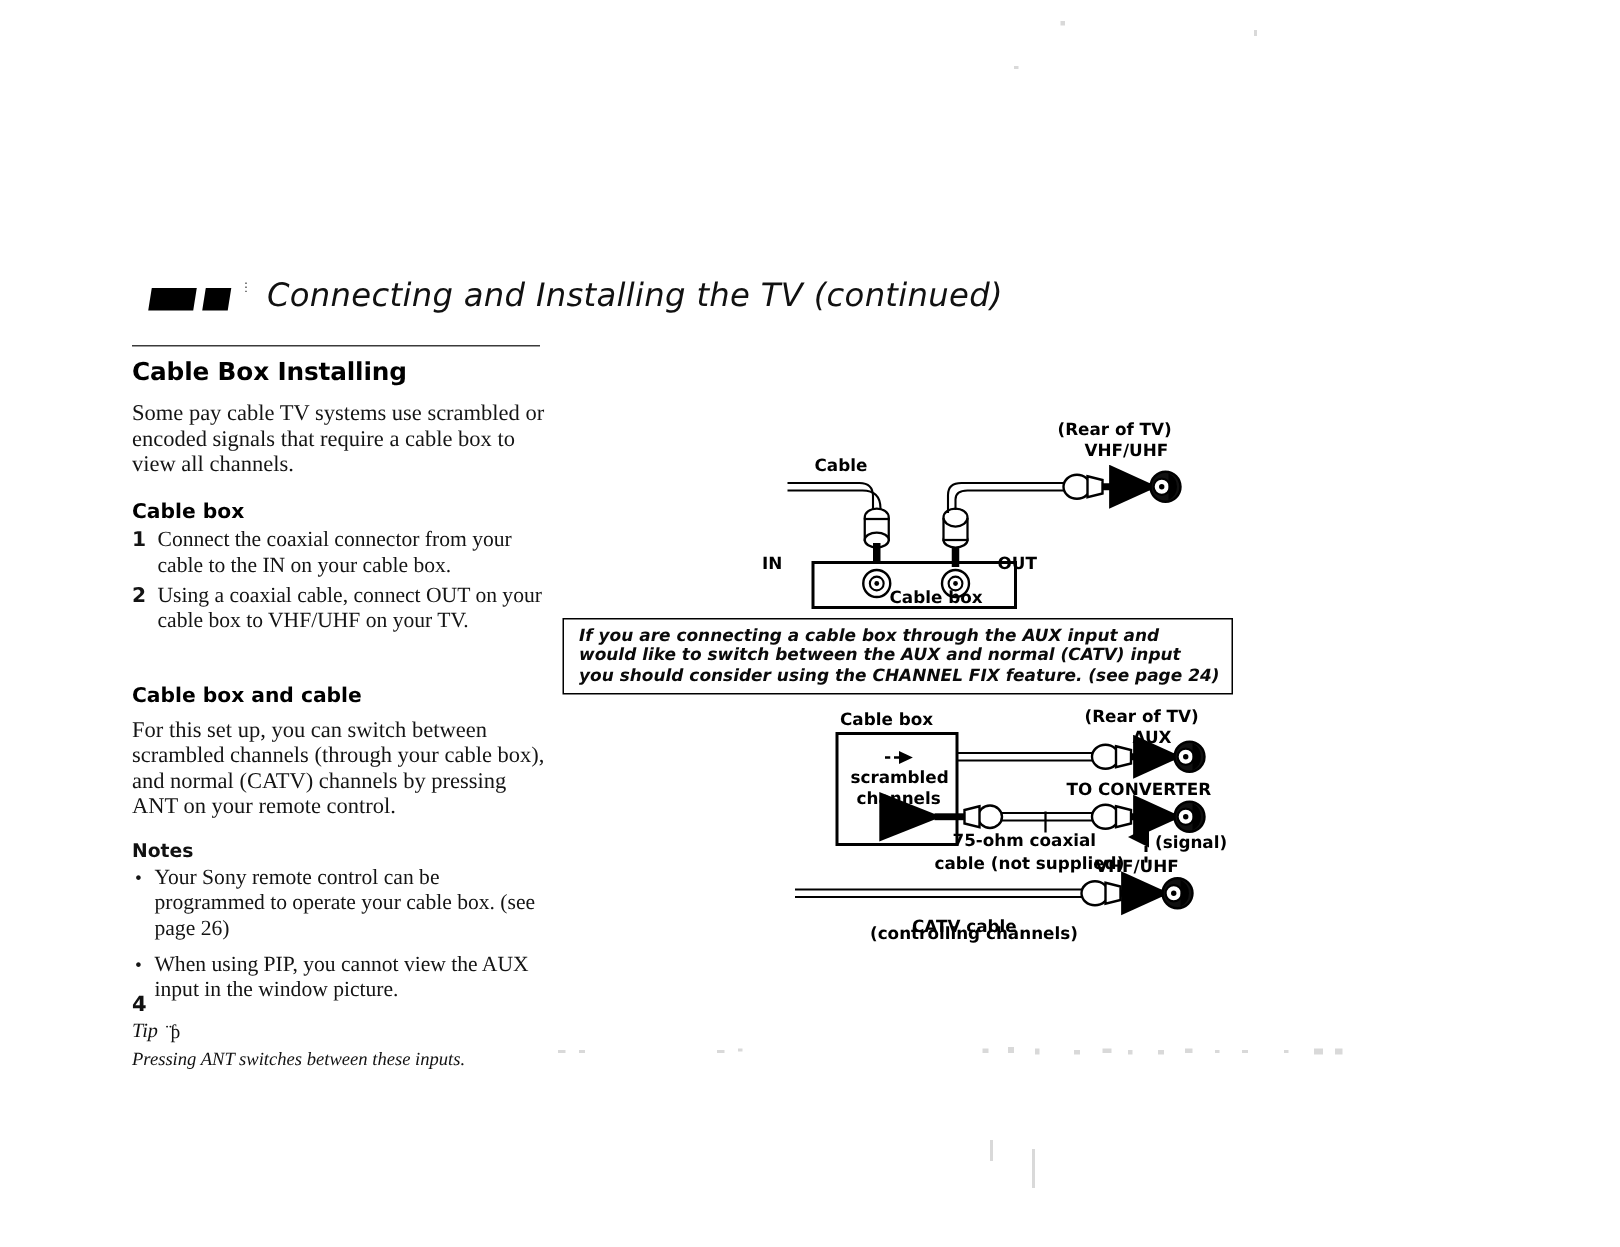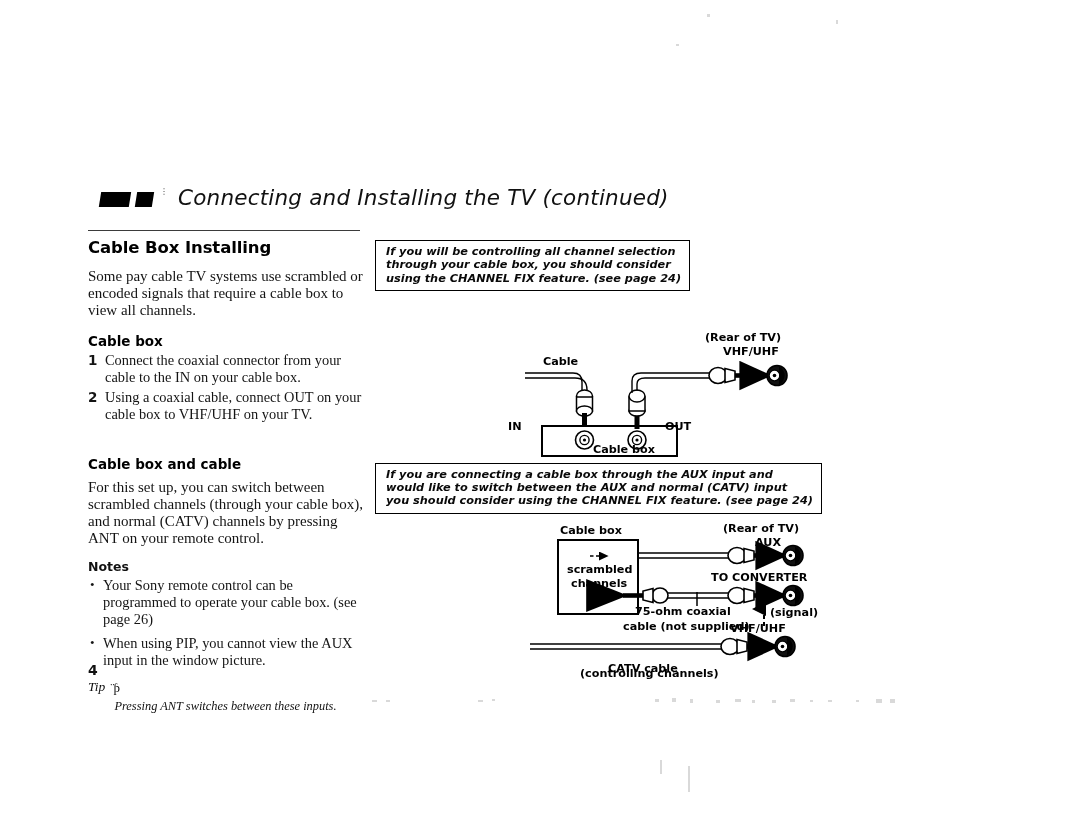--- a/index.html
+++ b/index.html
@@ -44,21 +44,21 @@
   .notes-h{font-family:"DejaVu Sans", sans-serif;font-weight:bold;
       font-size:12.5px;margin:12px 0 3px 0;}
   ul.notes{list-style:none;margin:0;padding:0;}
   ul.notes li{position:relative;padding-left:15px;font-size:14.4px;
       line-height:17.4px;margin-bottom:6px;color:#141414;}
   ul.notes li .bul{position:absolute;left:2px;top:-1px;font-size:13px;}
   .tip-line{margin-top:9px;font-size:13.5px;font-style:italic;
       font-family:"Liberation Serif",serif;}
   .tip-bulb{display:inline-block;margin-left:5px;font-style:normal;
       font-size:13px;letter-spacing:-1px;position:relative;top:1px;}
-  .tip-body{margin-top:4px;font-size:12.4px;font-style:italic;line-height:15px;text-align:center;}
+  .tip-body{margin-top:4px;font-size:12.4px;font-style:italic;line-height:15px;}
   .pagenum{position:absolute;left:88px;top:662px;
       font-family:"DejaVu Sans", sans-serif;font-weight:bold;font-size:14px;}
 
   
   .col-right{position:absolute;left:375px;top:240px;width:640px;}
 
   .callout{border:1.6px solid #000;padding:4px 8px 5px 10px;
       font-family:"DejaVu Sans", sans-serif;font-style:italic;
       font-weight:bold;font-size:11.3px;line-height:13.3px;
       color:#0a0a0a;display:inline-block;}
@@ -125,25 +125,20 @@
       <span>Tip</span><span class="tip-bulb">¨ƥ</span>
     </div>
     <div class="tip-body">Pressing ANT switches between these inputs.</div>
   </div>
 
   <div class="pagenum">4</div>
 
   <div class="col-right">
 
     
-    <div class="callout">
-      <span class="ln">If you will be controlling all channel selection</span>
-      <span class="ln">through your cable box, you should consider</span>
-      <span class="ln">using the CHANNEL FIX feature. (see page 24)</span>
-    </div>
 
     <div class="diag" style="height:170px;margin-top:2px">
       <div class="lbl" style="left:168px;top:62px">Cable</div>
       <div class="lbl" style="left:330px;top:38px">(Rear of TV)</div>
       <div class="lbl" style="left:348px;top:52px">VHF/UHF</div>
       <div class="lbl" style="left:133px;top:127px">IN</div>
       <div class="lbl" style="left:290px;top:127px">OUT</div>
       <div class="lbl" style="left:218px;top:150px">Cable box</div>
 
       <svg width="470" height="170">

